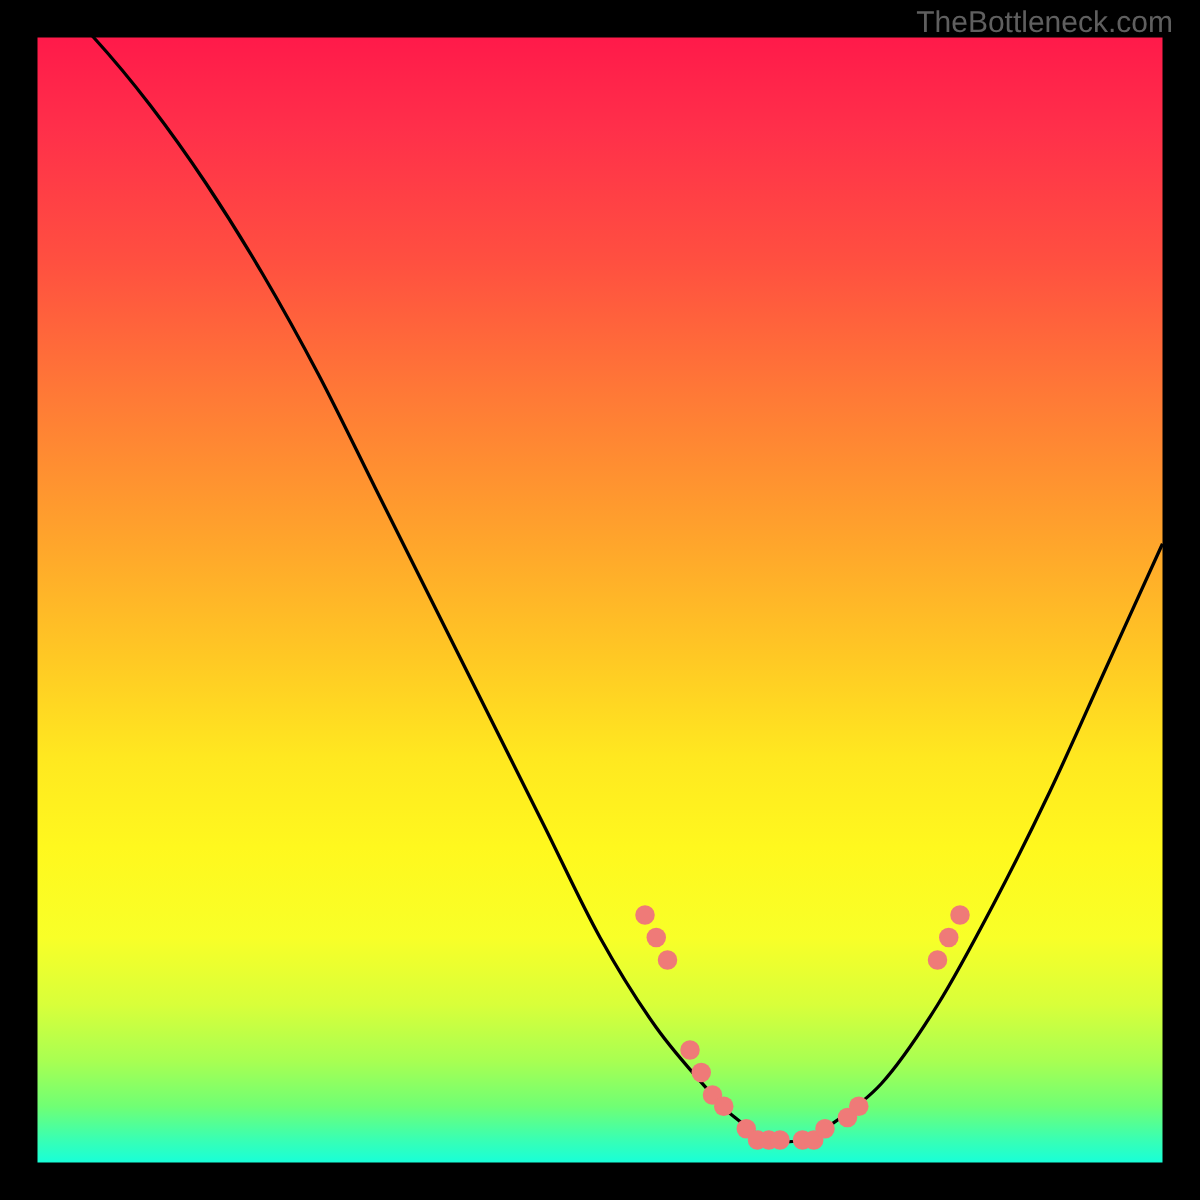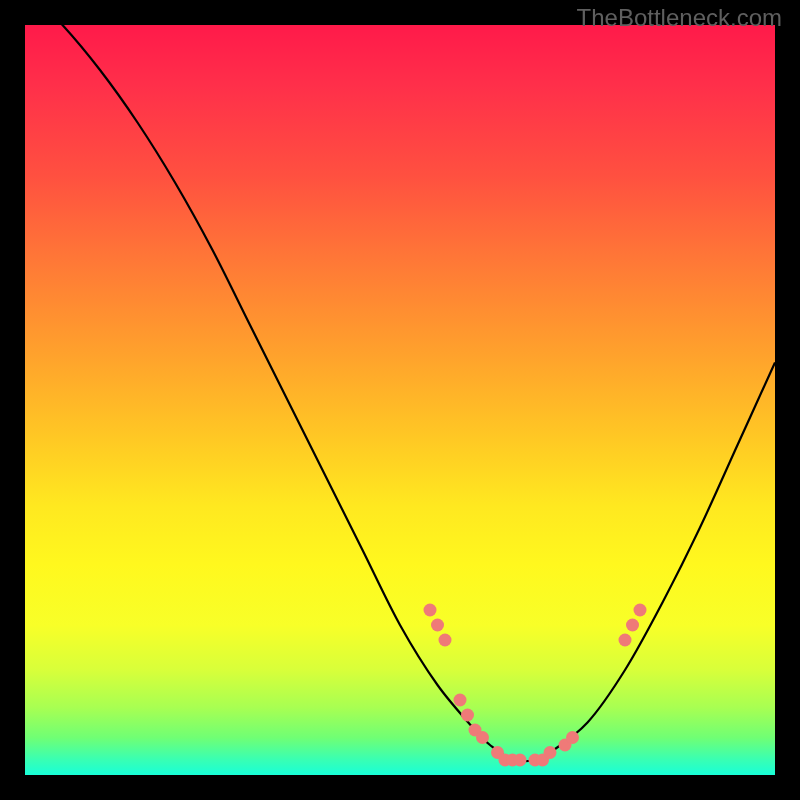--- a/index.html
+++ b/index.html
@@ -8,21 +8,21 @@
     height: 800px;
     background: #000;
     position: relative;
     font-family: Arial, sans-serif;
   }
   .watermark {
     position: absolute;
     top: 4px;
     right: 18px;
     color: #5f5f5f;
-    font-size: 24px;
+    font-size: 20px;
     font-weight: 500;
     z-index: 10;
     margin-left: 12px;
   }
   .plot-area {
     position: absolute;
     left: 25px;
     top: 25px;
     width: 750px;
     height: 750px;

